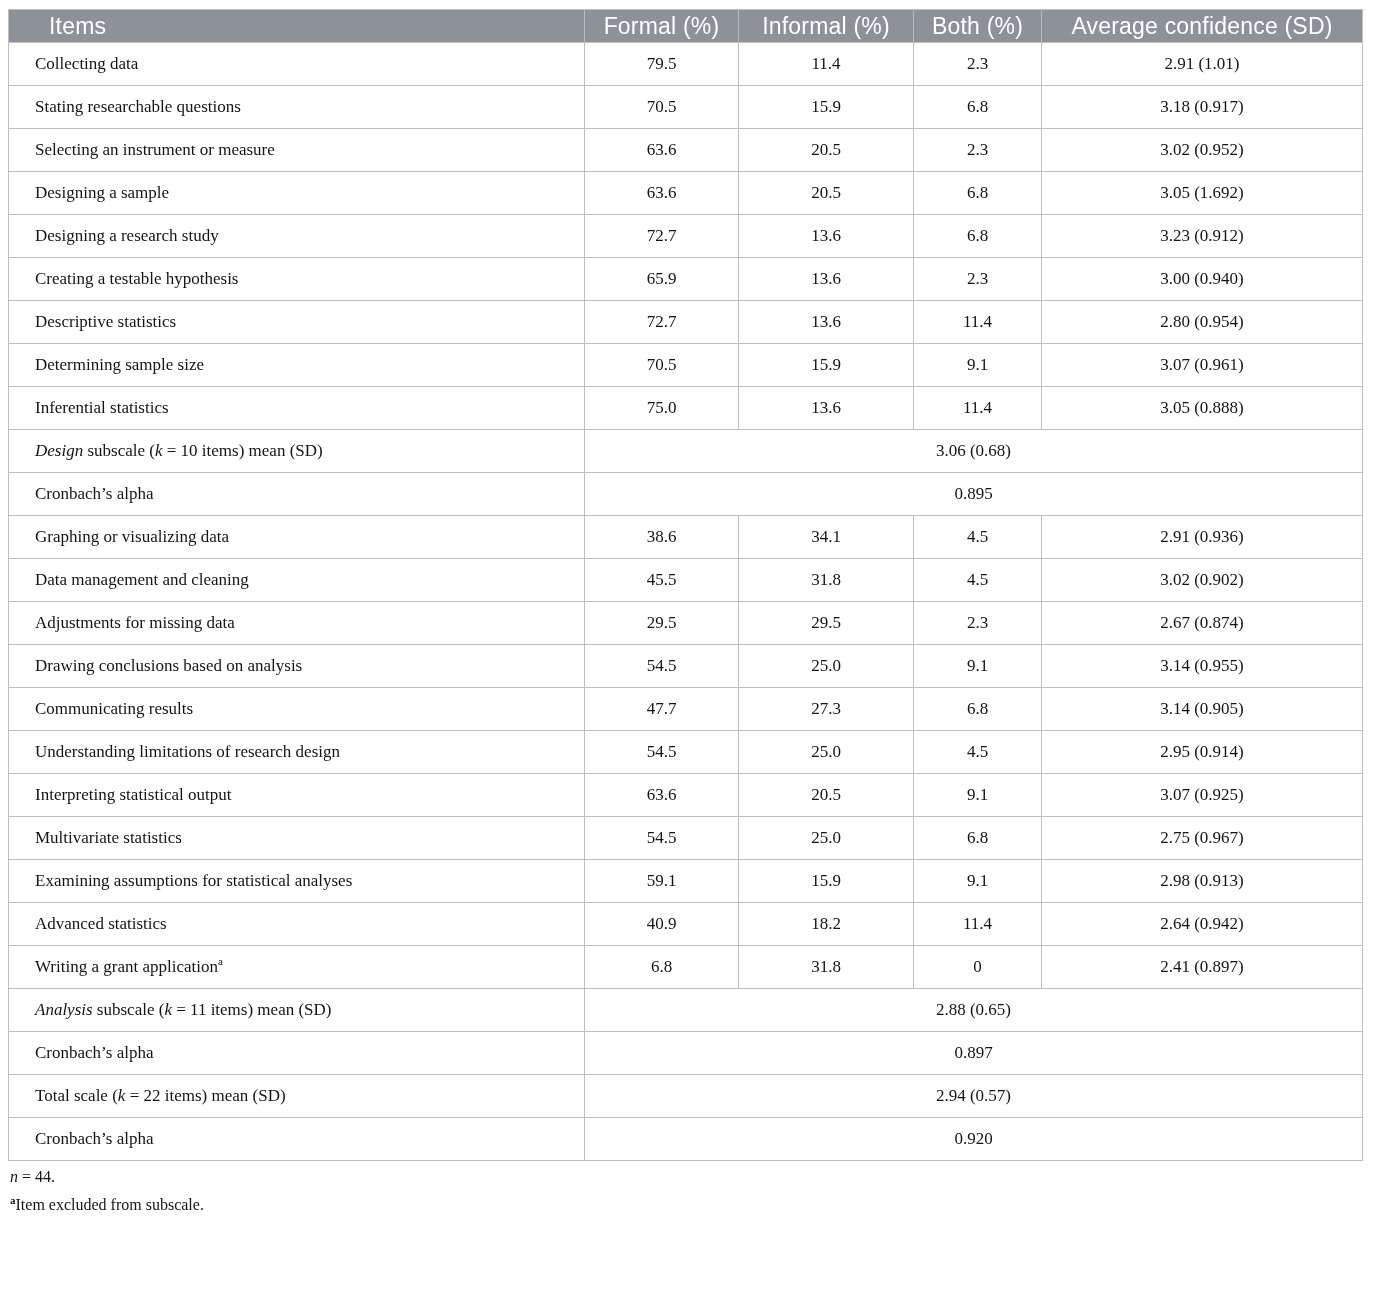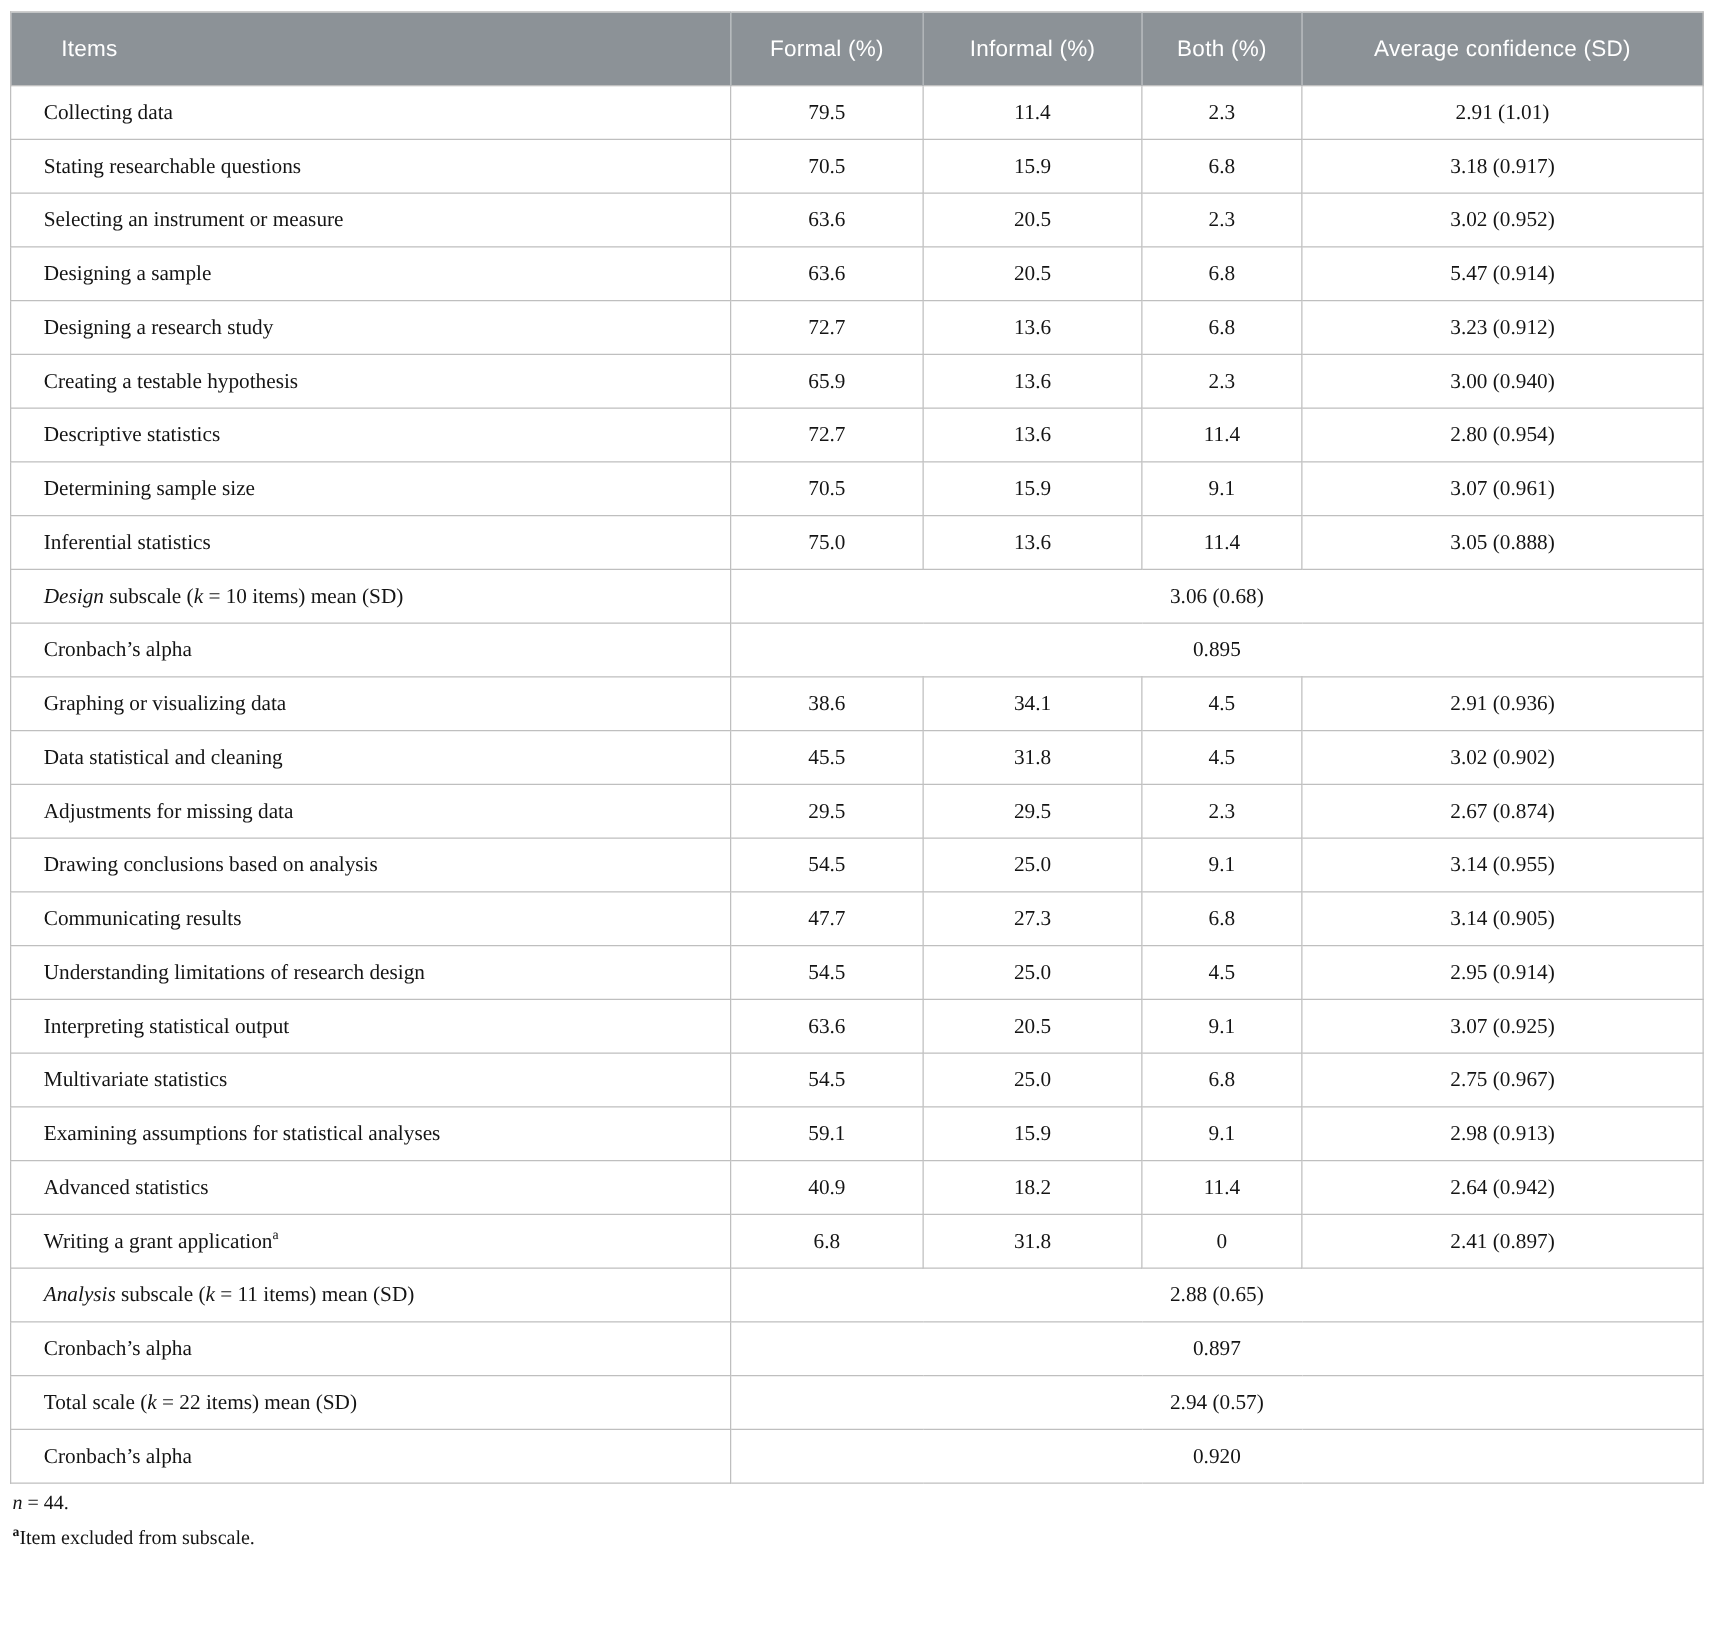--- a/index.html
+++ b/index.html
@@ -22,23 +22,23 @@
     border-collapse:collapse;
     table-layout:fixed;
     width:1354px;
     border:1px solid var(--border);
   }
   thead th{
     background:var(--header-bg);
     color:var(--header-text);
     font-family:"Liberation Sans",sans-serif;
     font-weight:normal;
-    font-size:18px;
+    font-size:23px;
     letter-spacing:0.2px;
-    height:59px;
+    height:33px;
     text-align:center;
     border-left:1px solid var(--header-divider);
     padding:0 4px;
   }
   thead th.col-0{
     text-align:left;
     padding-left:40px;
     border-left:none;
   }
   tbody td{
@@ -109,21 +109,21 @@
           <td class="num-cell">63.6</td>
           <td class="num-cell">20.5</td>
           <td class="num-cell">2.3</td>
           <td class="num-cell">3.02 (0.952)</td>
         </tr>
         <tr>
           <td class="item-cell">Designing a sample</td>
           <td class="num-cell">63.6</td>
           <td class="num-cell">20.5</td>
           <td class="num-cell">6.8</td>
-          <td class="num-cell">5.47 (0.914)</td>
+          <td class="num-cell">3.05 (1.692)</td>
         </tr>
         <tr>
           <td class="item-cell">Designing a research study</td>
           <td class="num-cell">72.7</td>
           <td class="num-cell">13.6</td>
           <td class="num-cell">6.8</td>
           <td class="num-cell">3.23 (0.912)</td>
         </tr>
         <tr>
           <td class="item-cell">Creating a testable hypothesis</td>
@@ -162,21 +162,21 @@
           <td colspan="4" class="merged-cell">0.895</td>
         </tr>
         <tr>
           <td class="item-cell">Graphing or visualizing data</td>
           <td class="num-cell">38.6</td>
           <td class="num-cell">34.1</td>
           <td class="num-cell">4.5</td>
           <td class="num-cell">2.91 (0.936)</td>
         </tr>
         <tr>
-          <td class="item-cell">Data statistical and cleaning</td>
+          <td class="item-cell">Data management and cleaning</td>
           <td class="num-cell">45.5</td>
           <td class="num-cell">31.8</td>
           <td class="num-cell">4.5</td>
           <td class="num-cell">3.02 (0.902)</td>
         </tr>
         <tr>
           <td class="item-cell">Adjustments for missing data</td>
           <td class="num-cell">29.5</td>
           <td class="num-cell">29.5</td>
           <td class="num-cell">2.3</td>

